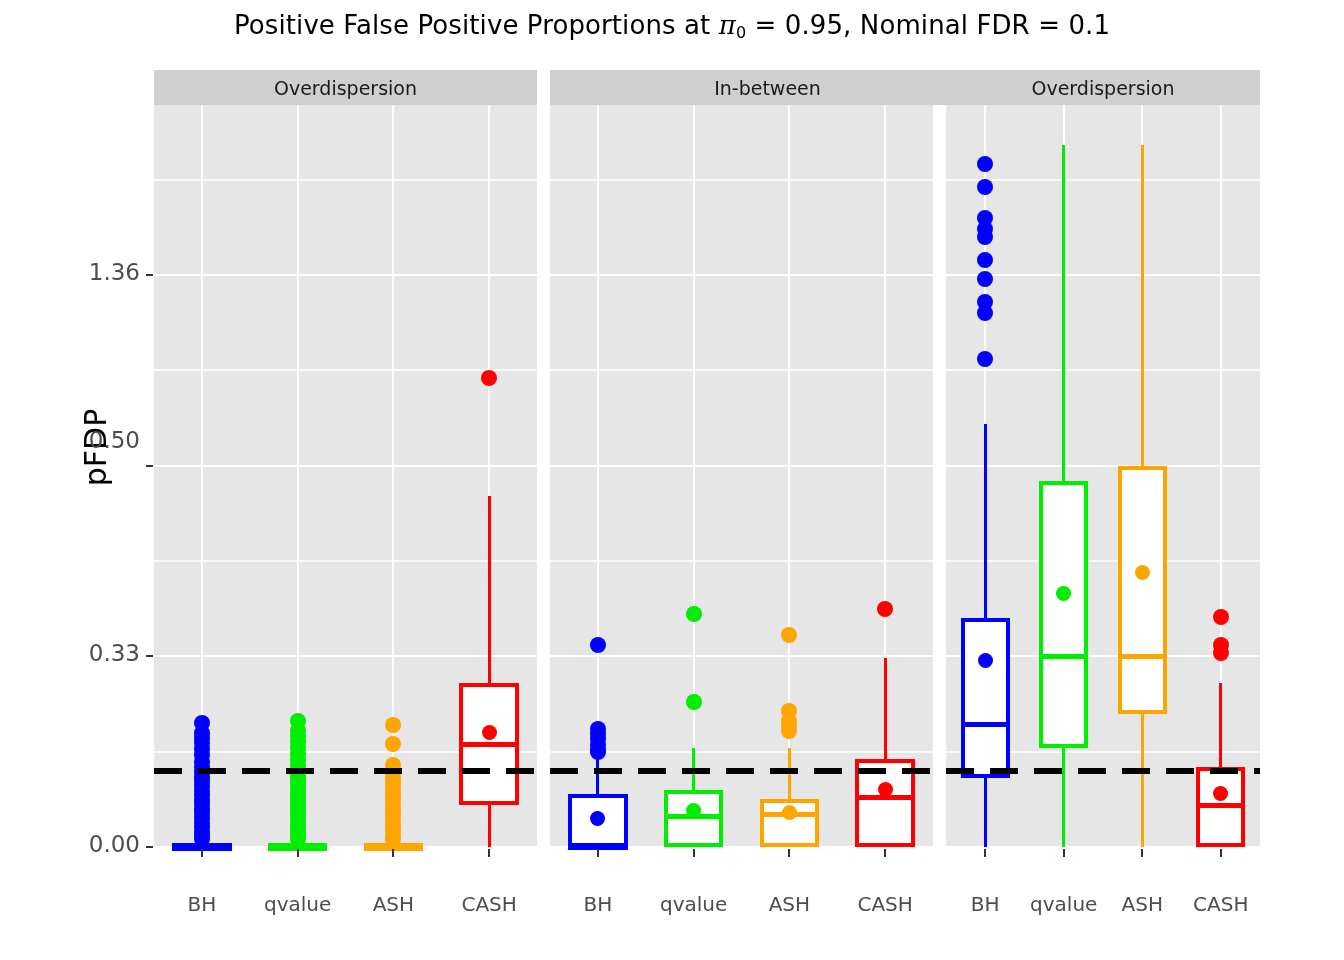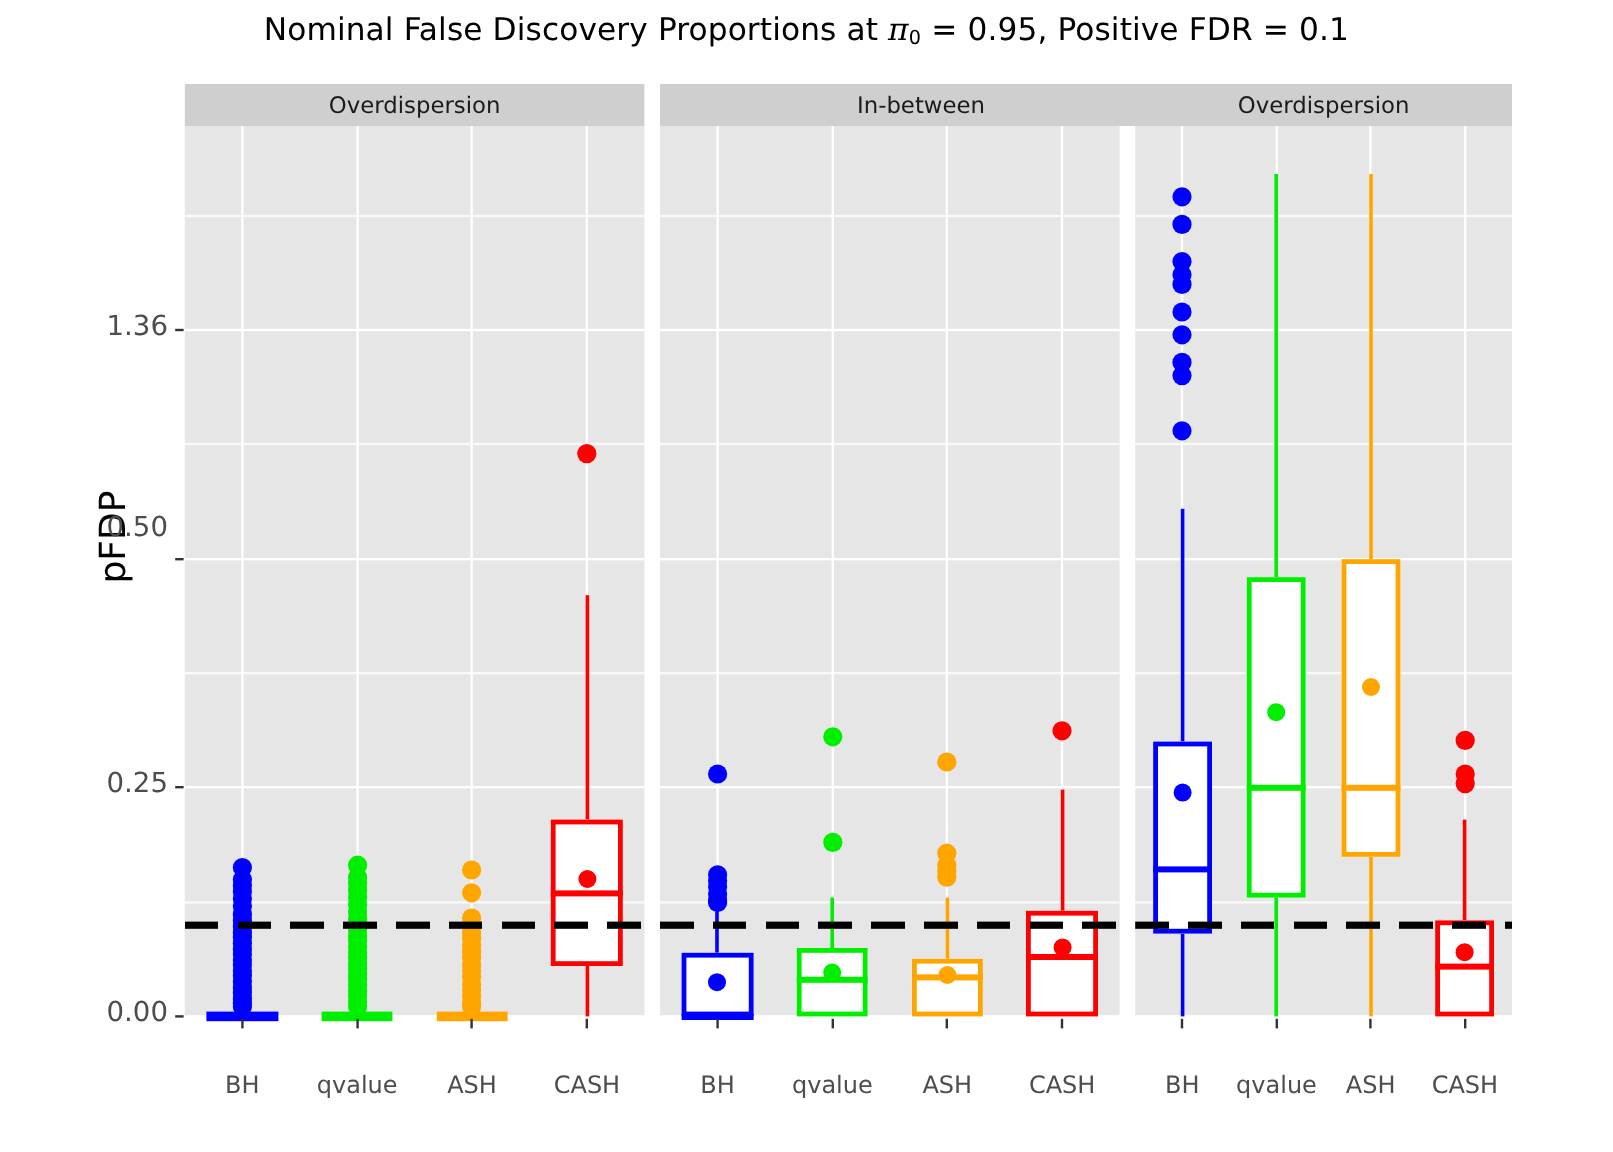--- a/index.html
+++ b/index.html
@@ -60,29 +60,29 @@
   .meanpt{position:absolute;border-radius:50%;}
   .outpt{position:absolute;border-radius:50%;}
   .flatbox{position:absolute;}
 </style>
 </head>
 <body>
 
 <div id="root">
 
   <div class="title">
-    <span>Nominal False Discovery Proportions at </span><span class="pi">π</span><span class="sub">0</span><span> = 0.95, Positive FDR = 0.1</span>
+    <span>Positive False Positive Proportions at </span><span class="pi">π</span><span class="sub">0</span><span> = 0.95, Nominal FDR = 0.1</span>
   </div>
 
   <div class="ylab">pFDP</div>
 
   <div id="y-ticks">
       <div class="ytick-label" style="top: 831px; right: 1204px;">0.00</div>
       <div class="ytick-mark" style="top: 846px; left: 146px;"></div>
-      <div class="ytick-label" style="top: 640.333px; right: 1204px;">0.25</div>
+      <div class="ytick-label" style="top: 640.333px; right: 1204px;">0.33</div>
       <div class="ytick-mark" style="top: 655.333px; left: 146px;"></div>
       <div class="ytick-label" style="top: 427px; right: 1204px;">0.50</div>
       <div class="ytick-mark" style="top: 464.667px; left: 146px;"></div>
       <div class="ytick-label" style="top: 259px; right: 1204px;">1.36</div>
       <div class="ytick-mark" style="top: 274px; left: 146px;"></div>
     </div>
   <div id="panels">
       <div class="strip" style="left: 154px; width: 383px;">
         <span>Overdispersion</span>
       </div>

